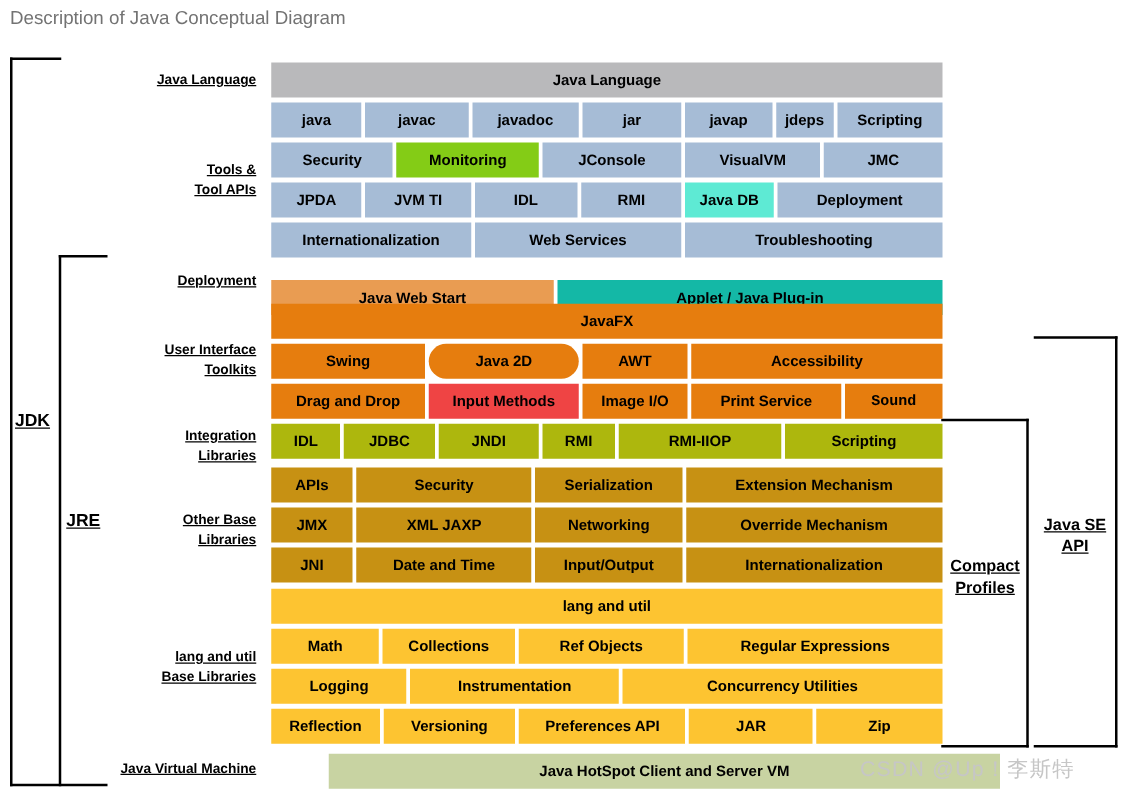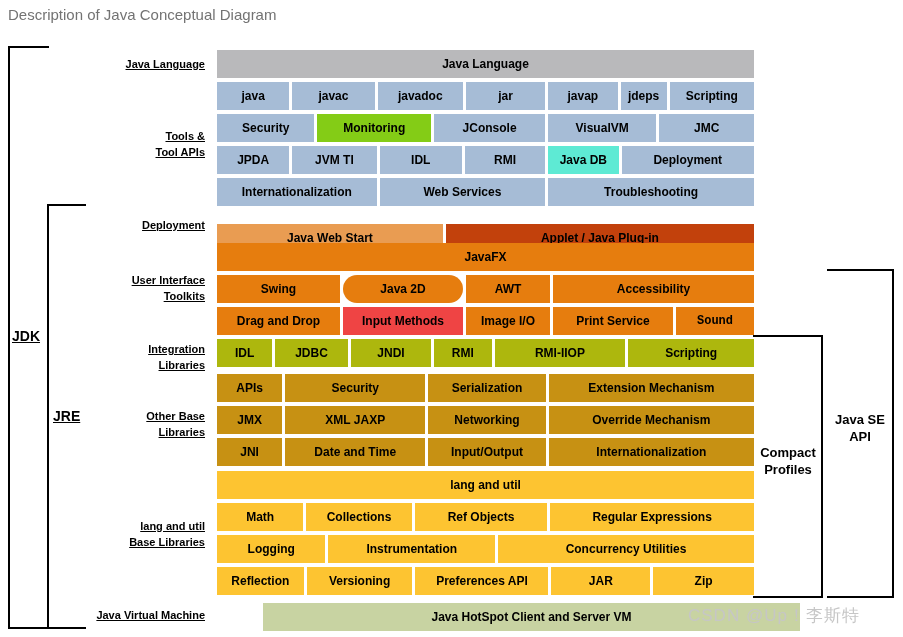--- a/index.html
+++ b/index.html
@@ -23,21 +23,21 @@
   .side-label div{text-decoration:underline;}
   .line{position:absolute;background:#000;}
   .bracket-label{
     position:absolute;font-weight:bold;color:#000;font-size:14px;
     text-decoration:underline;white-space:nowrap;
   }
   .bracket-label-multi{
     position:absolute;font-weight:bold;color:#000;font-size:13px;
     text-align:center;line-height:17px;
   }
-  .bracket-label-multi div{}
+  .bracket-label-multi div{text-decoration:underline;}
   .watermark{
     position:absolute;left:688px;top:604px;font-size:17px;color:#c6c6c6;
     letter-spacing:1px;white-space:nowrap;
   }
 </style>
 </head>
 <body>
 
 <div class="canvas">
 
@@ -127,21 +127,21 @@
         <div class="cell" style="background: #5eead4; flex: 70 1 0px;">Java DB</div>
         <div class="cell" style="background: rgb(166, 188, 214); flex: 132 1 0px;">Deployment</div>
       </div>
       <div class="row" style="top: 178px;">
         <div class="cell" style="background: rgb(166, 188, 214); flex: 159 1 0px;">Internationalization</div>
         <div class="cell" style="background: rgb(166, 188, 214); flex: 165 1 0px;">Web Services</div>
         <div class="cell" style="background: rgb(166, 188, 214); flex: 205 1 0px;">Troubleshooting</div>
       </div>
       <div class="row" style="top: 211px; margin-top: 13px;">
         <div class="cell" style="background: rgb(233, 156, 82); flex: 225 1 0px;">Java Web Start</div>
-        <div class="cell" style="background: #c2410c; flex: 307 1 0px;">Applet / Java Plug-in</div>
+        <div class="cell" style="background: #14b8a6; flex: 307 1 0px;">Applet / Java Plug-in</div>
       </div>
       <div class="row" style="top: 243px;">
         <div class="cell" style="background: rgb(230, 125, 14); flex: 536 1 0px;">JavaFX</div>
       </div>
       <div class="row" style="top: 275px;">
         <div class="cell" style="background: rgb(230, 125, 14); flex: 123 1 0px;">Swing</div>
         <div class="cell" style="background: rgb(230, 125, 14); flex: 120 1 0px; border-radius: 14px;">Java 2D</div>
         <div class="cell" style="background: rgb(230, 125, 14); flex: 84 1 0px;">AWT</div>
         <div class="cell" style="background: rgb(230, 125, 14); flex: 201 1 0px;">Accessibility</div>
       </div>

